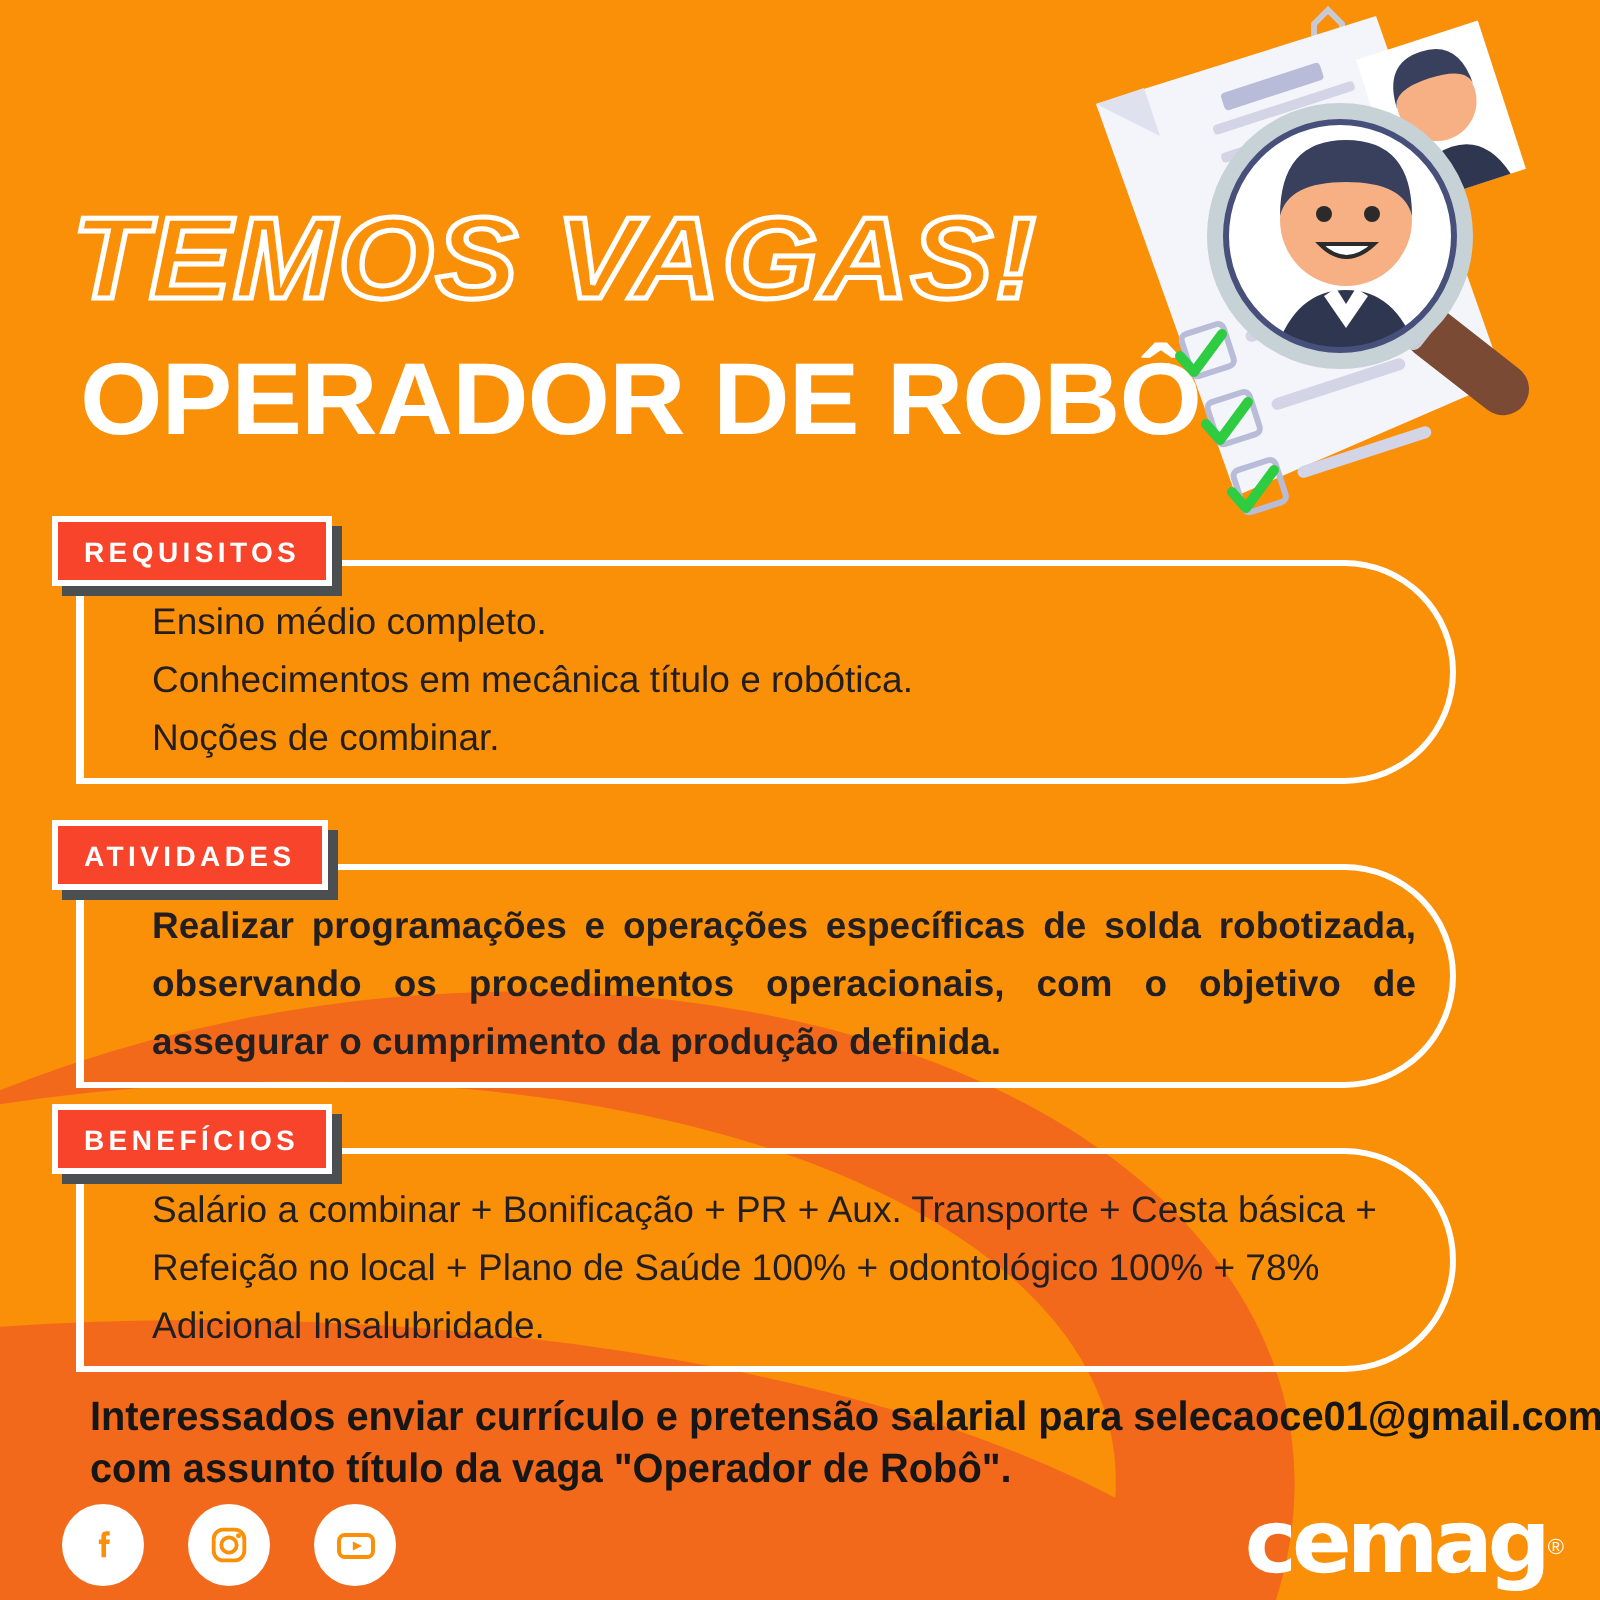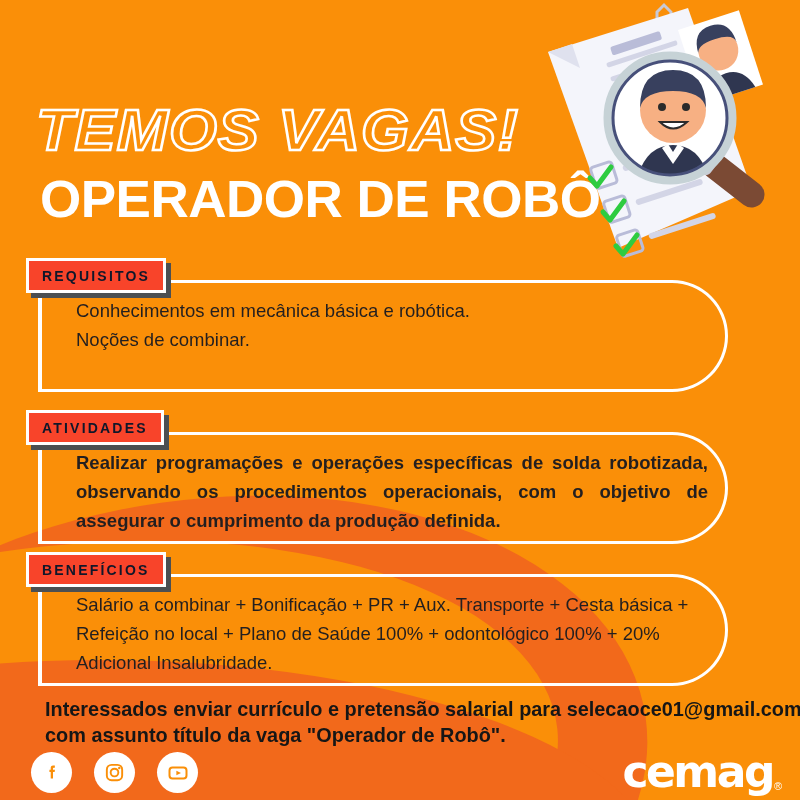--- a/index.html
+++ b/index.html
@@ -65,21 +65,21 @@
     position:absolute;left:50px;top:0;
     color:#231f20;
     font-size:18.5px;
     line-height:29px;
   }
   .card-body.justify{text-align:justify;}
   .card-body p{margin:0;}
   .badge{
     position:absolute;left:0;top:0;
     background:#F8442A;
-    color:#0f172a;
+    color:#ffffff;
     font-size:14px;font-weight:bold;
     letter-spacing:2.2px;
     padding:7px 13px 6px 13px;
     border:3px solid #ffffff;
     box-shadow:5px 5px 0 0 #4b4f52;
     z-index:4;
     text-transform:uppercase;
     white-space:nowrap;
   }
   
@@ -90,21 +90,21 @@
     transform:scaleX(0.97);transform-origin:left top;
   }
   .cta p{margin:0;white-space:nowrap;}
   .socials{position:absolute;left:31px;top:752px;display:flex;gap:22px;}
   .soc{
     width:41px;height:41px;border-radius:50%;
     background:#ffffff;display:flex;align-items:center;justify-content:center;
   }
   .logo{
     position:absolute;right:18px;top:752px;
-    display:flex;align-items:flex-end;
+    display:flex;align-items:center;
   }
   .logo-word{
     font-size:44px;font-weight:bold;color:#ffffff;
     letter-spacing:-2.5px;line-height:40px;
     font-family:"DejaVu Sans", sans-serif;
   }
   .logo-r{font-size:11px;color:#ffffff;margin-top:3px;margin-left:1px;}
 </style>
 </head>
 <body>
@@ -185,38 +185,39 @@
         <circle cx="160" cy="118" r="62" fill="none" stroke="#c6d2d6" stroke-width="9"></circle>
         <circle cx="160" cy="118" r="57" fill="none" stroke="#47507a" stroke-width="3"></circle>
       </g>
     </svg>
   </div>
 
   <div class="section" style="top:258px;">
     <div class="card" style="top:22px;width:690px;height:112px;"></div>
     <div class="badge">REQUISITOS</div>
     <div class="card-body" style="top:38px;width:620px;">
-      <p>Conhecimentos em mecânica básica e robótica.</p>
+      <p>Ensino médio completo.</p>
+      <p>Conhecimentos em mecânica título e robótica.</p>
       <p>Noções de combinar.</p>
     </div>
   </div>
 
   <div class="section" style="top:410px;">
     <div class="card" style="top:22px;width:690px;height:112px;"></div>
     <div class="badge">ATIVIDADES</div>
     <div class="card-body justify" style="top:38px;width:632px;font-weight:bold;">
       <p>Realizar programações e operações específicas de solda robotizada, observando os procedimentos operacionais, com o objetivo de assegurar o cumprimento da produção definida.</p>
     </div>
   </div>
 
   <div class="section" style="top:552px;">
     <div class="card" style="top:22px;width:690px;height:112px;"></div>
     <div class="badge">BENEFÍCIOS</div>
     <div class="card-body" style="top:38px;width:636px;">
-      <p>Salário a combinar +  Bonificação + PR +  Aux. Transporte + Cesta básica + Refeição no local + Plano de Saúde 100% + odontológico 100% + 20% Adicional Insalubridade.</p>
+      <p>Salário a combinar +  Bonificação + PR +  Aux. Transporte + Cesta básica + Refeição no local + Plano de Saúde 100% + odontológico 100% + 78% Adicional Insalubridade.</p>
     </div>
   </div>
 
   <div class="cta">
     <p>Interessados enviar currículo e pretensão salarial para selecaoce01@gmail.com,</p>
     <p>com assunto título da vaga "Operador de Robô".</p>
   </div>
 
   <div class="socials">
     <div class="soc">

